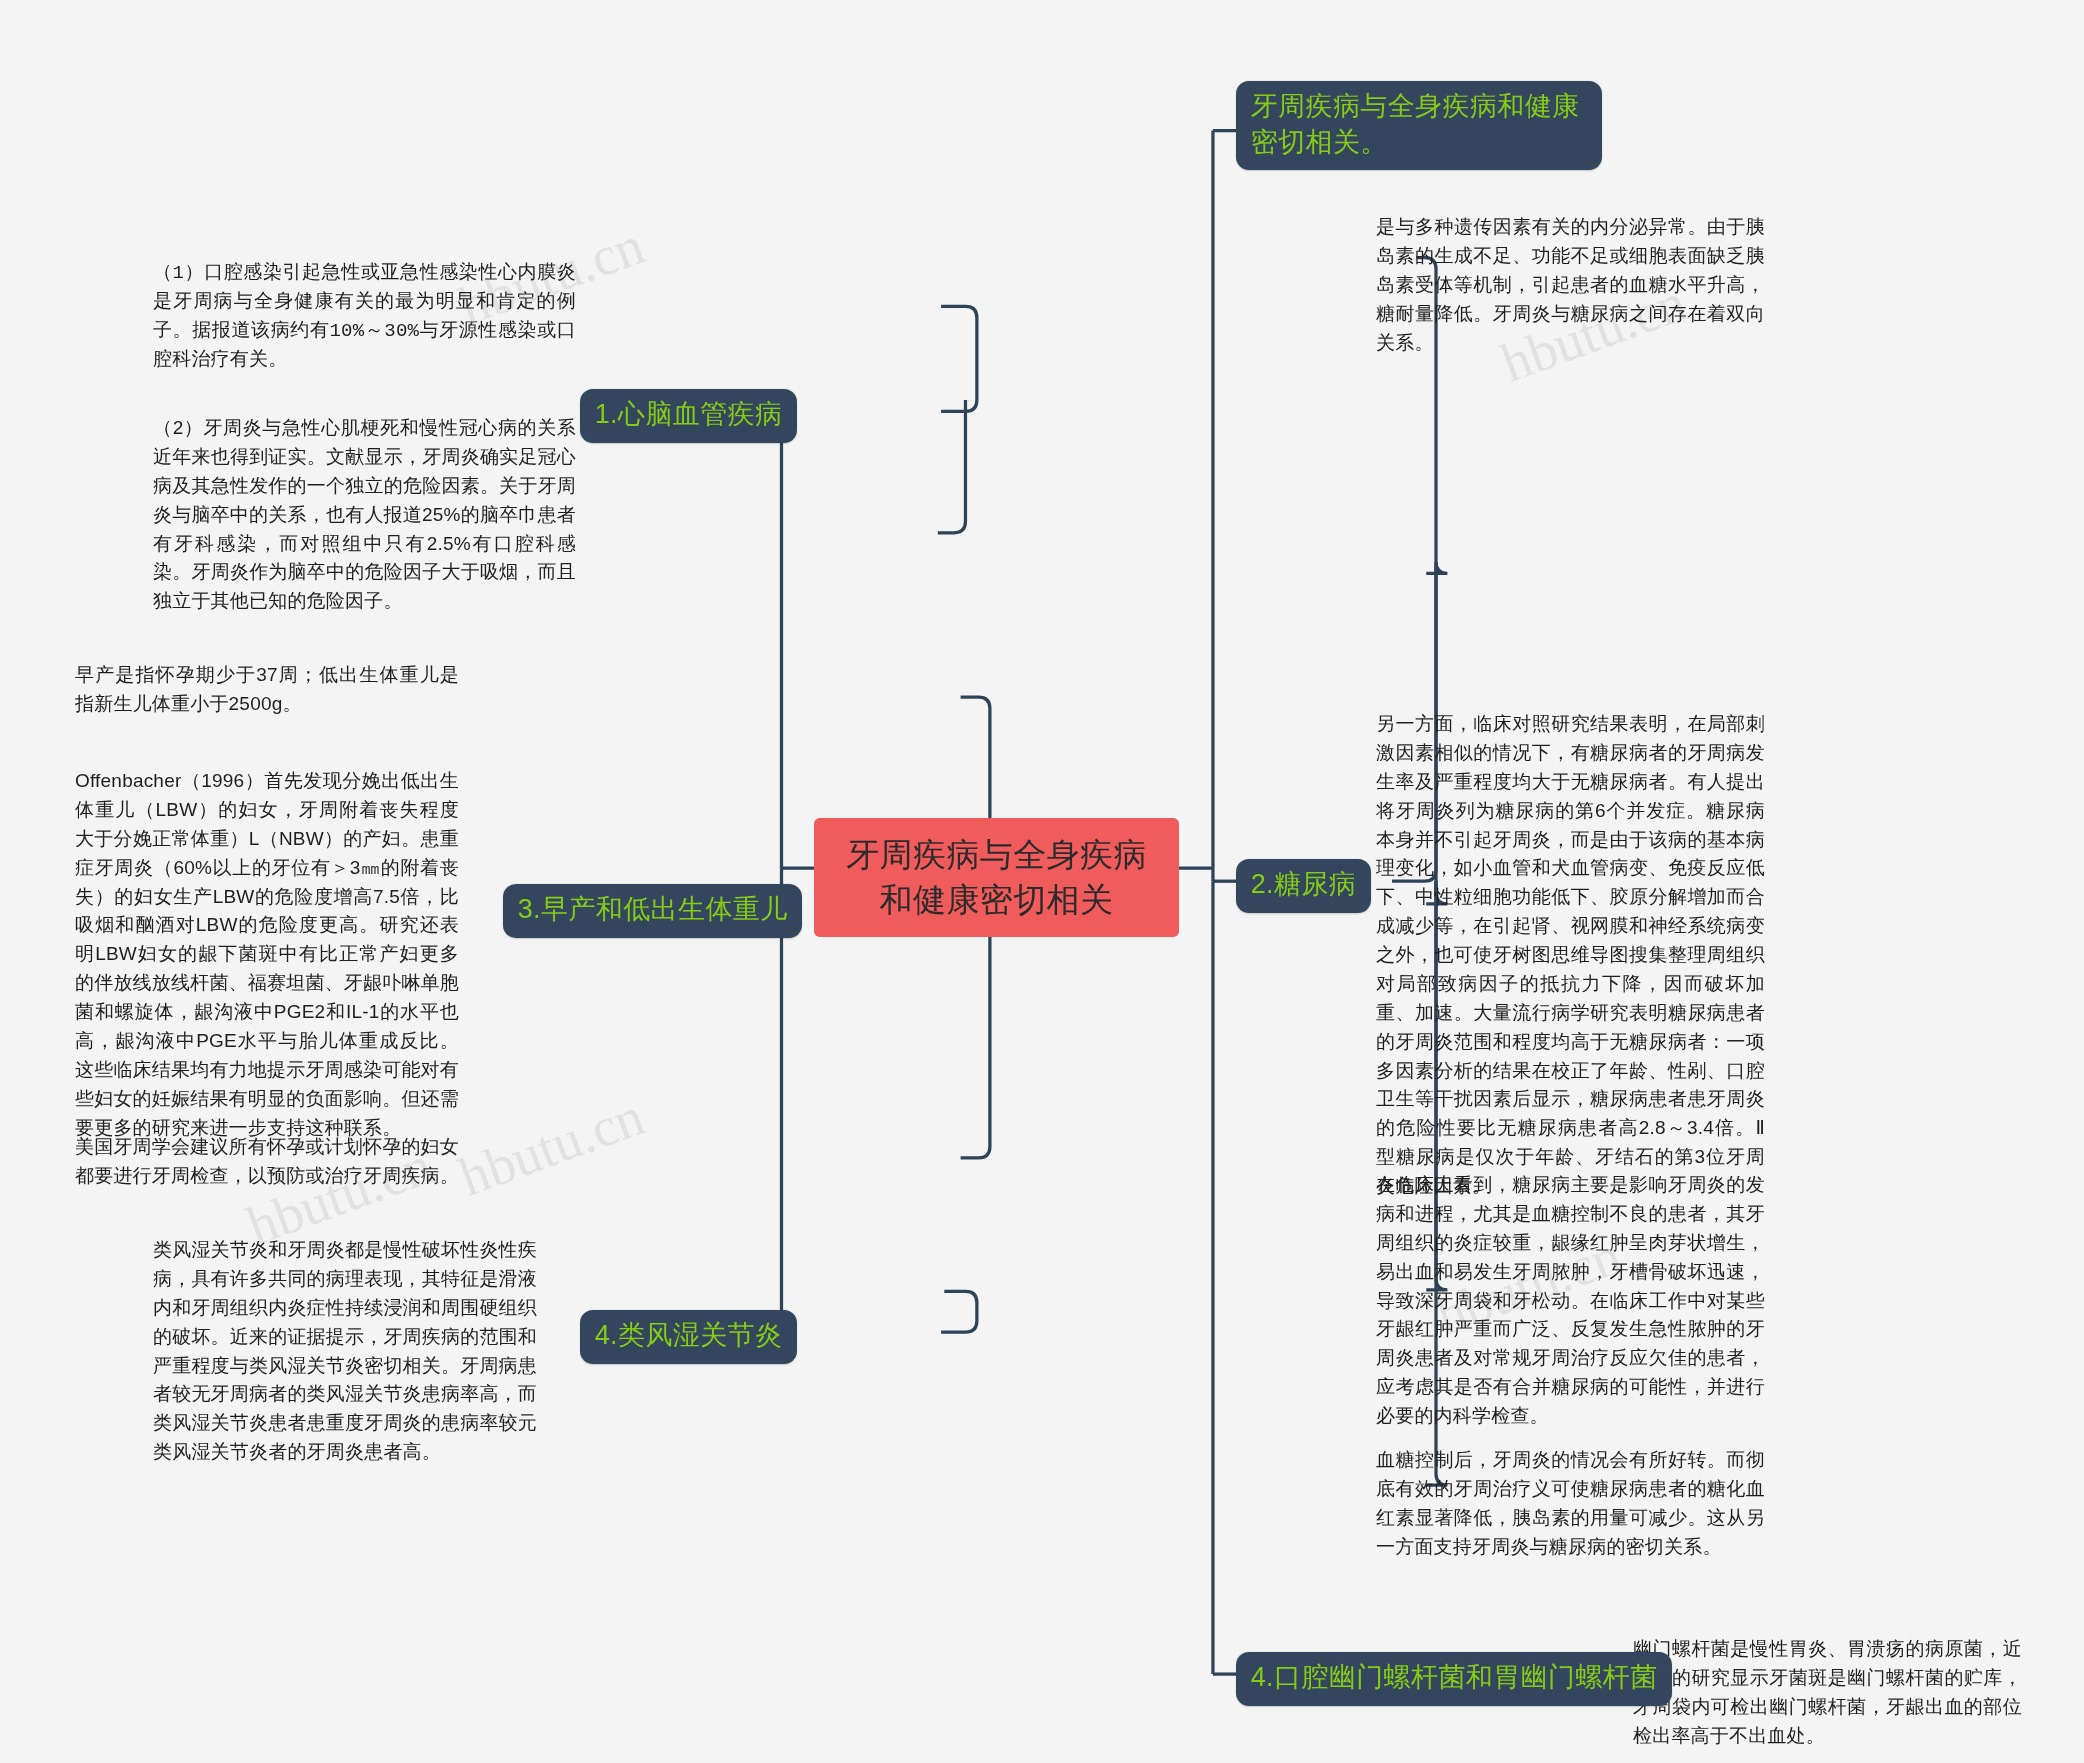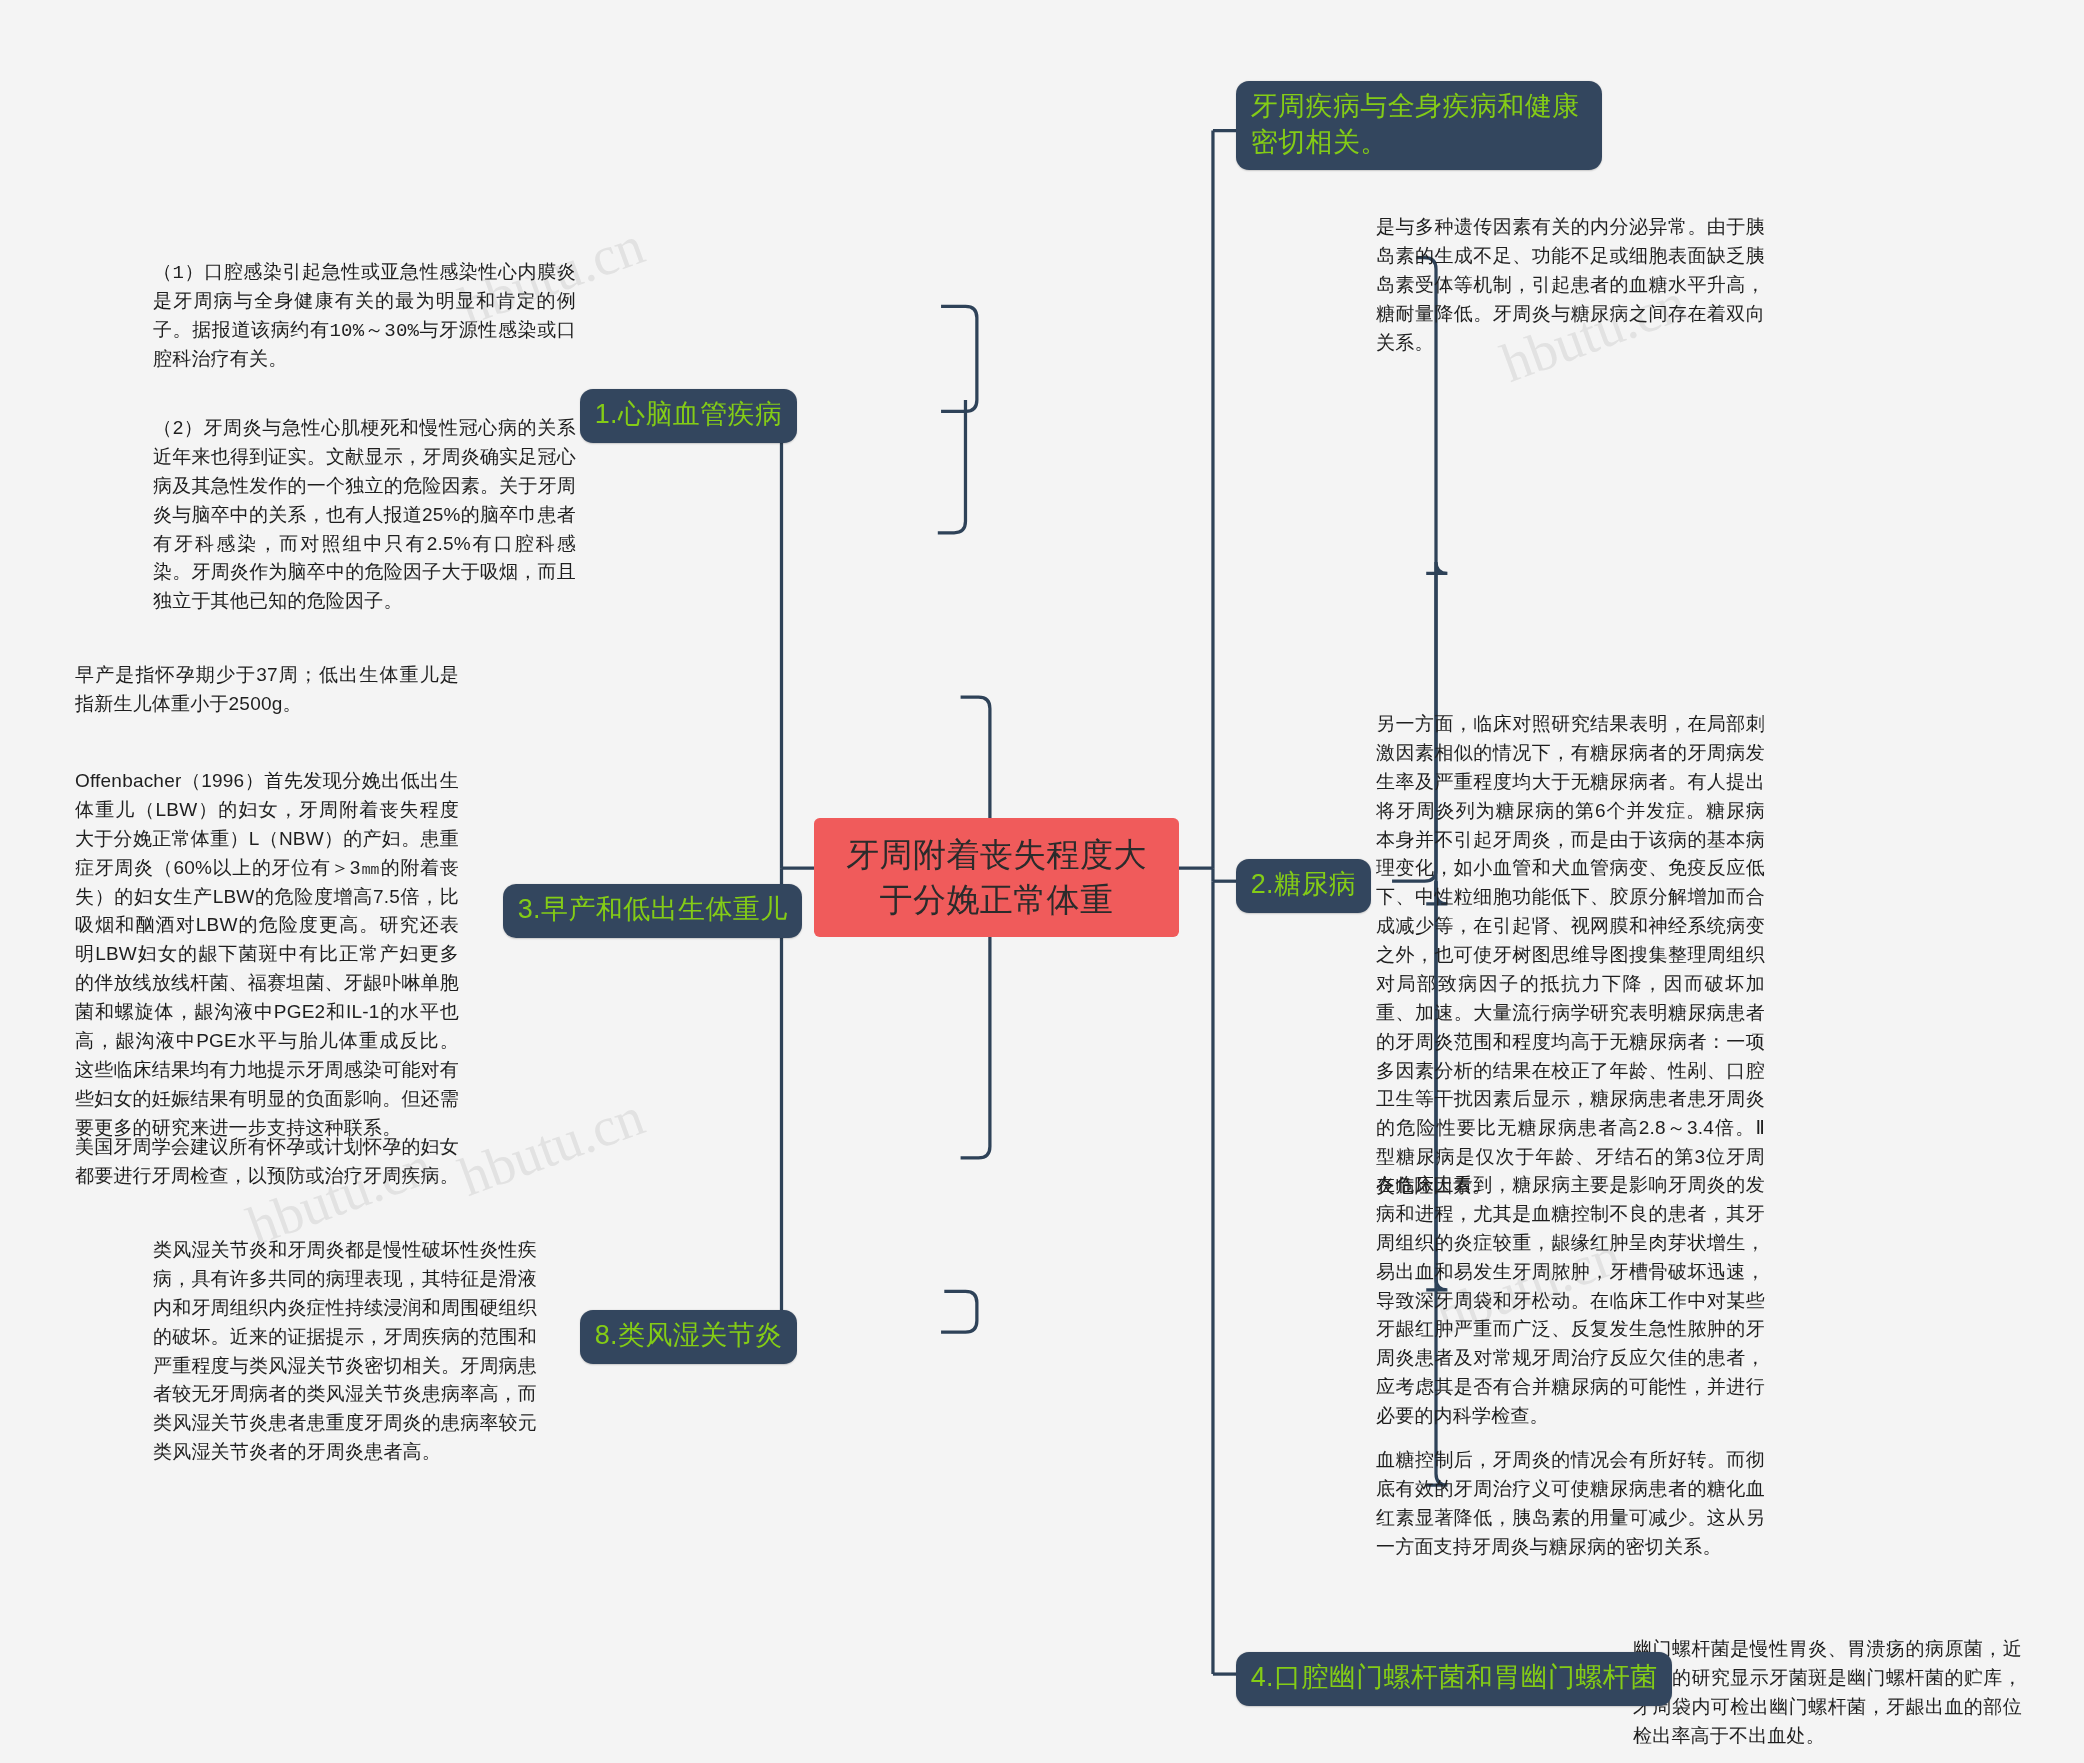--- a/index.html
+++ b/index.html
@@ -115,37 +115,37 @@
       <path d="M 1764 1068 V 690 q 0 14 14 14 H 1752"></path>
       <path d="M 1764 1068 V 1096 q 0 14 14 14 H 1752"></path>
       <path d="M 1764 1082 V 1570 q 0 14 14 14 H 1752"></path>
       <path d="M 1764 1082 V 1810 q 0 14 14 14 H 1752"></path>
 
       <path d="M 1962 2056 h 44"></path>
     </g>
   </svg>
 
   <div class="node root" style="left:814px; top:818px; width:365px;">
-    <span>牙周附着丧失程度大于分娩正常体重</span>
+    <span>牙周疾病与全身疾病和健康密切相关</span>
   </div>
 
   <div class="node" style="left:1236px; top:81px; width:366px;">
     <span>牙周疾病与全身疾病和健康密切相关。</span>
   </div>
 
   <div class="node" style="left:580px; top:389px;">
     <span>1.心脑血管疾病</span>
   </div>
 
   <div class="node" style="left:503px; top:884px;">
     <span>3.早产和低出生体重儿</span>
   </div>
 
   <div class="node" style="left:580px; top:1310px;">
-    <span>8.类风湿关节炎</span>
+    <span>4.类风湿关节炎</span>
   </div>
 
   <div class="node" style="left:1236px; top:859px;">
     <span>2.糖尿病</span>
   </div>
 
   <div class="node" style="left:1236px; top:1652px;">
     <span>4.口腔幽门螺杆菌和胃幽门螺杆菌</span>
   </div>
 

